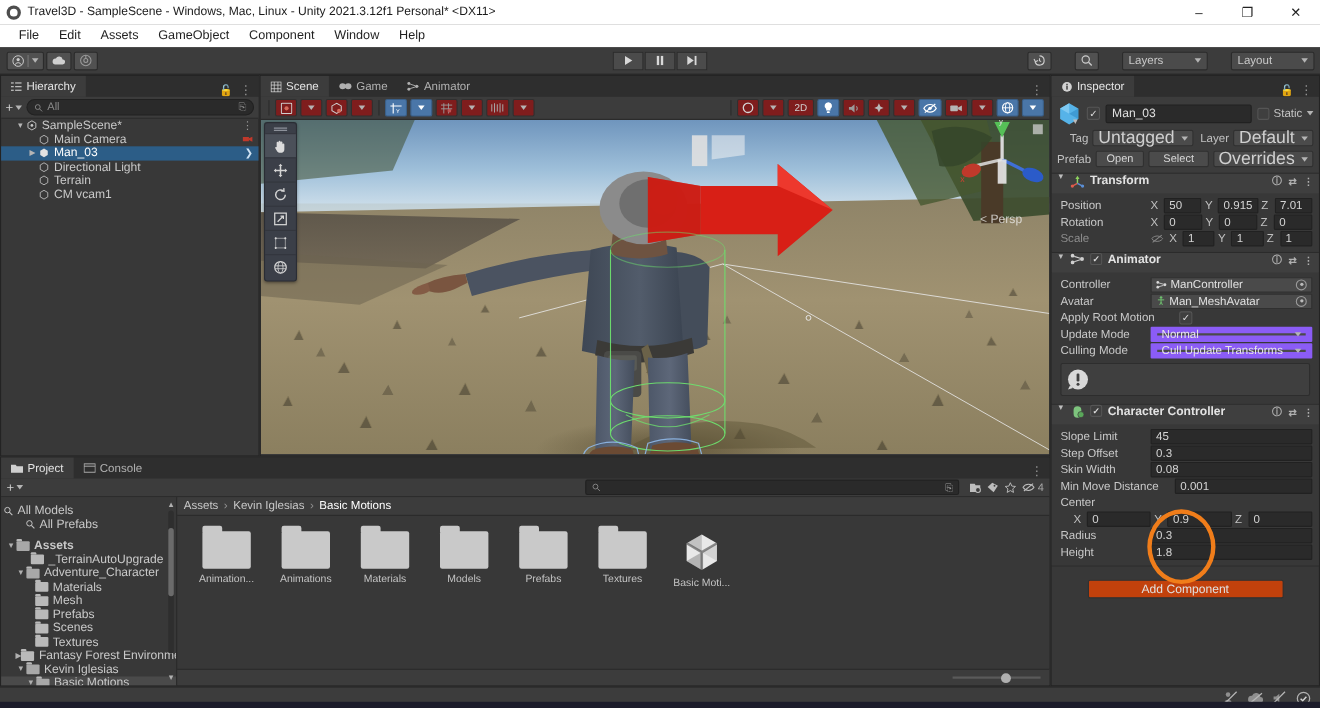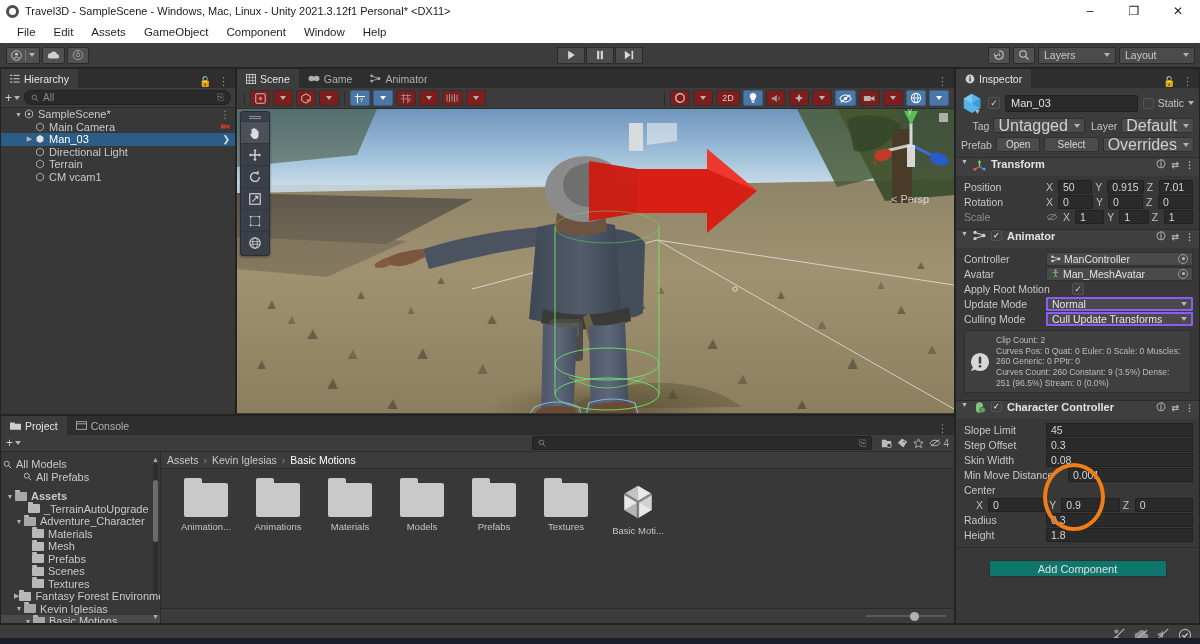--- a/index.html
+++ b/index.html
@@ -24,21 +24,21 @@
   .menubar { height:21px; background:#fff; display:flex; align-items:center; padding-left:8px; color:#1f1f1f; font-size:11.5px; }
   .menubar .mi { padding:0 9px; line-height:21px; }
 
   
   .toolbar { height:25px; background:#3c3c3c; display:flex; align-items:center; border-bottom:1px solid #232323; position:relative; }
   .tb-group { display:flex; align-items:center; gap:2px; padding-left:6px; }
   .tb-btn { height:17px; min-width:22px; background:#515151; border:1px solid #2b2b2b; border-radius:2px; display:flex; align-items:center; justify-content:center; color:#c8c8c8; font-size:10px; padding:0 4px;}
   .tb-btn.wide{min-width:34px;}
   .tb-play { position:absolute; left:50%; transform:translateX(-50%); display:flex; gap:1px; }
   .tb-play .pb { width:28px; height:17px; background:#4b4b4b; border:1px solid #2b2b2b; display:flex; align-items:center; justify-content:center; }
-  .tb-right { margin-left:auto; display:flex; align-items:center; gap:3px; padding-right:5px; }
+  .tb-right { margin-left:auto; display:flex; align-items:center; gap:21px; padding-right:5px; }
   .dd { height:17px; background:#4b4b4b; border:1px solid #2b2b2b; border-radius:2px; display:flex; align-items:center; padding:0 5px; gap:12px; font-size:10.5px; color:#c8c8c8;}
   .caret { width:0;height:0;border-left:3px solid transparent;border-right:3px solid transparent;border-top:4px solid #b4b4b4; }
 
   
   .work { position:absolute; top:68px; left:0; width:1200px; height:556px; }
 
   .panel { position:absolute; background:#383838; border:1px solid #232323; }
   .panel-tabs { height:19px; background:#2e2e2e; display:flex; align-items:flex-end; position:relative; }
   .ptab { height:19px; display:flex; align-items:center; gap:4px; padding:0 9px; font-size:10.5px; color:#b0b0b0; }
   .ptab.active { background:#3c3c3c; color:#e4e4e4; }
@@ -110,25 +110,25 @@
   .prow{display:flex;align-items:center;height:15px;padding:0 6px 0 8px;gap:4px;}
   .pname{width:78px;font-size:10.5px;color:#c8c8c8;white-space:nowrap;}
   .pname.dim{color:#8d8d8d;}
   .field{flex:1;height:14px;background:#2a2a2a;border:1px solid #212121;border-radius:1px;display:flex;align-items:center;padding:0 4px;font-size:10.5px;color:#d5d5d5;}
   .axis{width:9px;font-size:10.5px;color:#c0c0c0;text-align:left;}
   .vec{display:flex;align-items:center;gap:3px;flex:1;}
   .vec .field{flex:1;}
   .objfield{flex:1;height:14px;background:#4a4a4a;border:1px solid #303030;border-radius:1px;display:flex;align-items:center;padding:0 4px;font-size:10.5px;color:#e0e0e0;gap:3px;}
   .objfield .rd{margin-left:auto;width:10px;height:10px;border:1px solid #9a9a9a;border-radius:50%;position:relative;}
   .objfield .rd:after{content:"";position:absolute;left:2.5px;top:2.5px;width:3px;height:3px;border-radius:50%;background:#bbb;}
-  .ddfield{flex:1;height:14px;background:#4a4a4a;border:2px solid #8b5cf6;border-radius:1px;display:flex;align-items:center;justify-content:space-between;padding:0 4px;font-size:10.5px;color:#e6e6e6;}
+  .ddfield{flex:1;height:14px;background:#4a4a4a;border:6px solid #8b5cf6;border-radius:1px;display:flex;align-items:center;justify-content:space-between;padding:0 4px;font-size:10.5px;color:#e6e6e6;}
   .infobox{margin:4px 8px 2px 8px;background:#3f3f3f;border:1px solid #2d2d2d;border-radius:2px;padding:4px 5px;display:flex;gap:6px;}
   .warnico{width:20px;height:20px;flex:0 0 auto;position:relative;align-self:center;}
   .infotext{font-size:8.5px;line-height:1.25;color:#bdbdbd;}
-  .addcomp{margin:12px auto 0 auto;width:178px;height:17px;background:#0f766e;border:1px solid #303030;border-radius:2px;display:flex;align-items:center;justify-content:center;font-size:11px;color:#e0e0e0;}
+  .addcomp{margin:12px auto 0 auto;width:178px;height:17px;background:#c2410c;border:1px solid #303030;border-radius:2px;display:flex;align-items:center;justify-content:center;font-size:11px;color:#e0e0e0;}
 
   
   .annot{position:absolute;border:4px solid #f07d1a;border-radius:50%;pointer-events:none;}
 
   
   .statusbar{position:absolute;left:0;top:624px;width:1200px;height:20px;background:#3c3c3c;border-top:1px solid #232323;display:flex;align-items:center;}
   .sb-right{margin-left:auto;display:flex;align-items:center;gap:0px;padding-right:4px;}
   .sb-ico{width:22px;height:18px;display:flex;align-items:center;justify-content:center;color:#9a9a9a;}
   .taskbar{position:absolute;left:0;top:638px;width:1200px;height:6px;background:#1c1c2b;}
 
@@ -1055,23 +1055,20 @@
             </div>
             <div class="infobox">
               <span class="warnico">
                 <svg width="20" height="20" viewBox="0 0 22 22">
                     <path d="M11 1a10 10 0 1 0 0 20 10 10 0 0 0 0-20z" fill="#d8d8d8"></path>
                     <path d="M3 17l-2 4 5-1.6z" fill="#d8d8d8"></path>
                     <rect x="9.6" y="5" width="2.8" height="8" rx="1.2" fill="#3f3f3f"></rect>
                     <circle cx="11" cy="15.8" r="1.5" fill="#3f3f3f"></circle>
                   </svg>
               </span>
-              <span class="infotext" style="white-space:pre-line;">Clip Count: 2
-Curves Pos: 0 Quat: 0 Euler: 0 Scale: 0 Muscles: 260 Generic: 0 PPtr: 0
-Curves Count: 260 Constant: 9 (3.5%) Dense: 251 (96.5%) Stream: 0 (0.0%)</span>
             </div>
           </div>
         </div>
 
         <div class="comp" style="position:relative;">
           <div class="comp-head">
             <span class="fold">▼</span>
             <span>
               <svg width="13" height="13" viewBox="0 0 14 14">
                   <rect x="3.2" y="1.4" width="7.6" height="11.2" rx="3.8" fill="#7dc47d"></rect>

